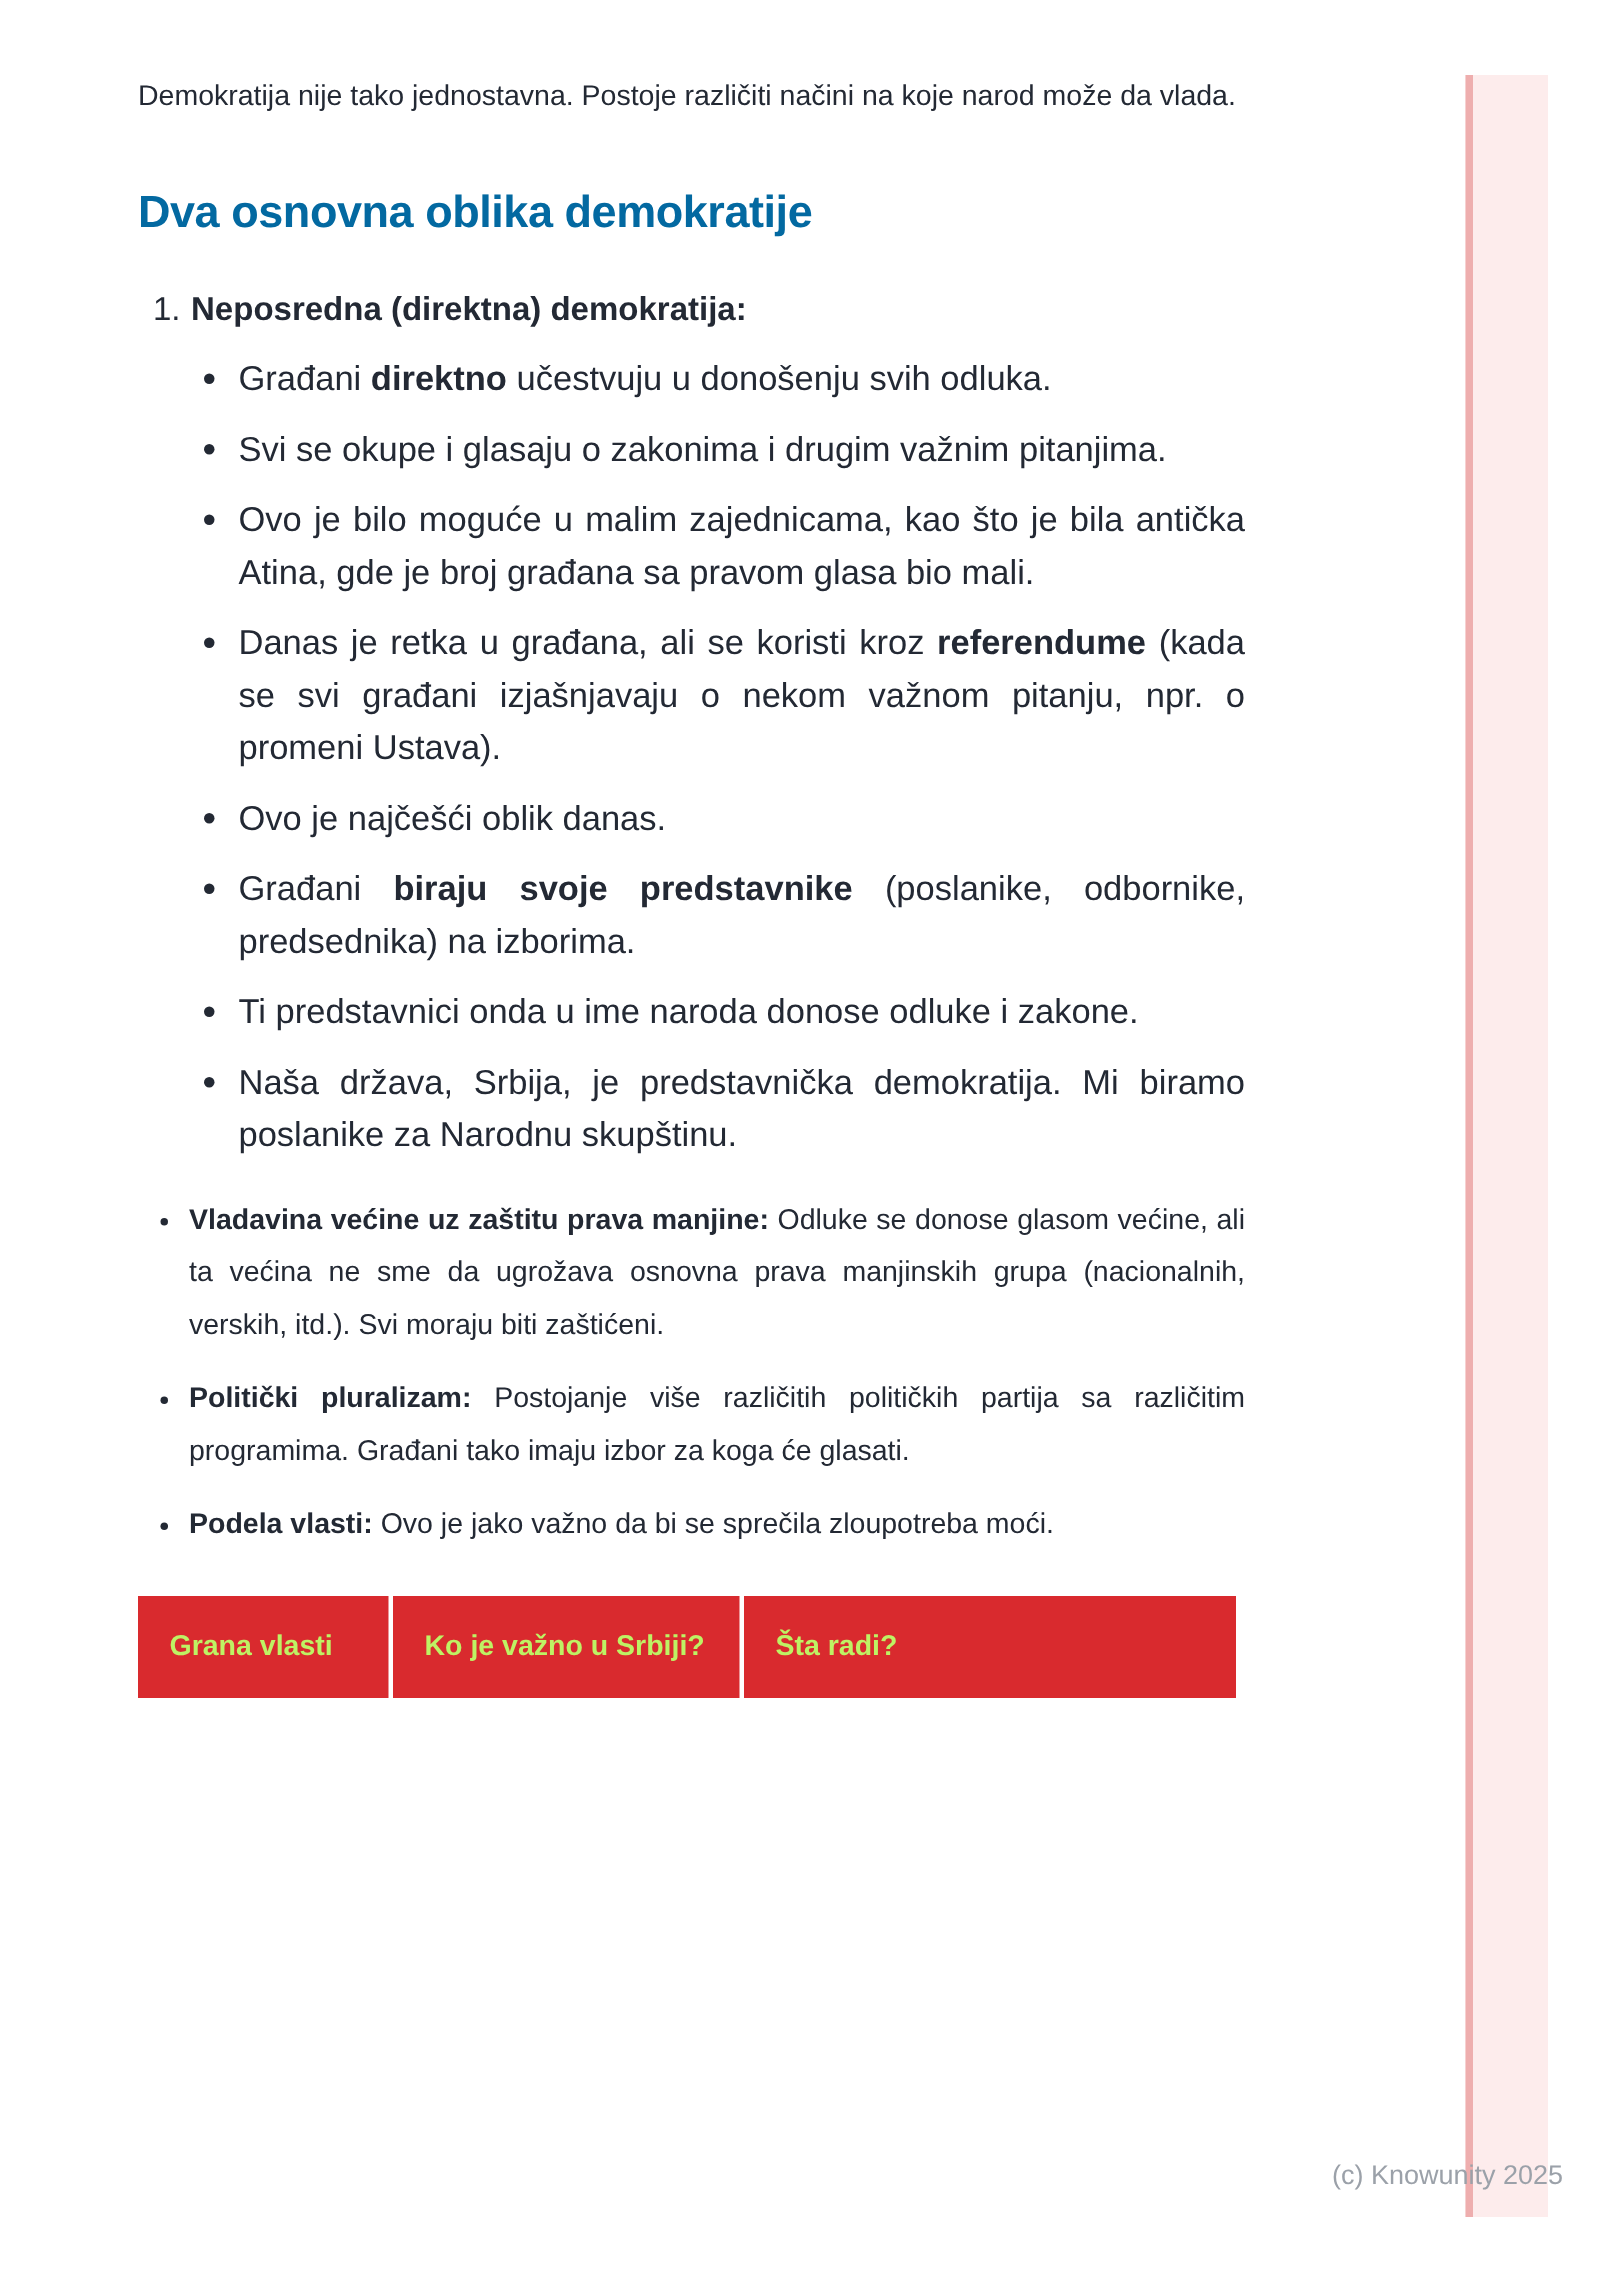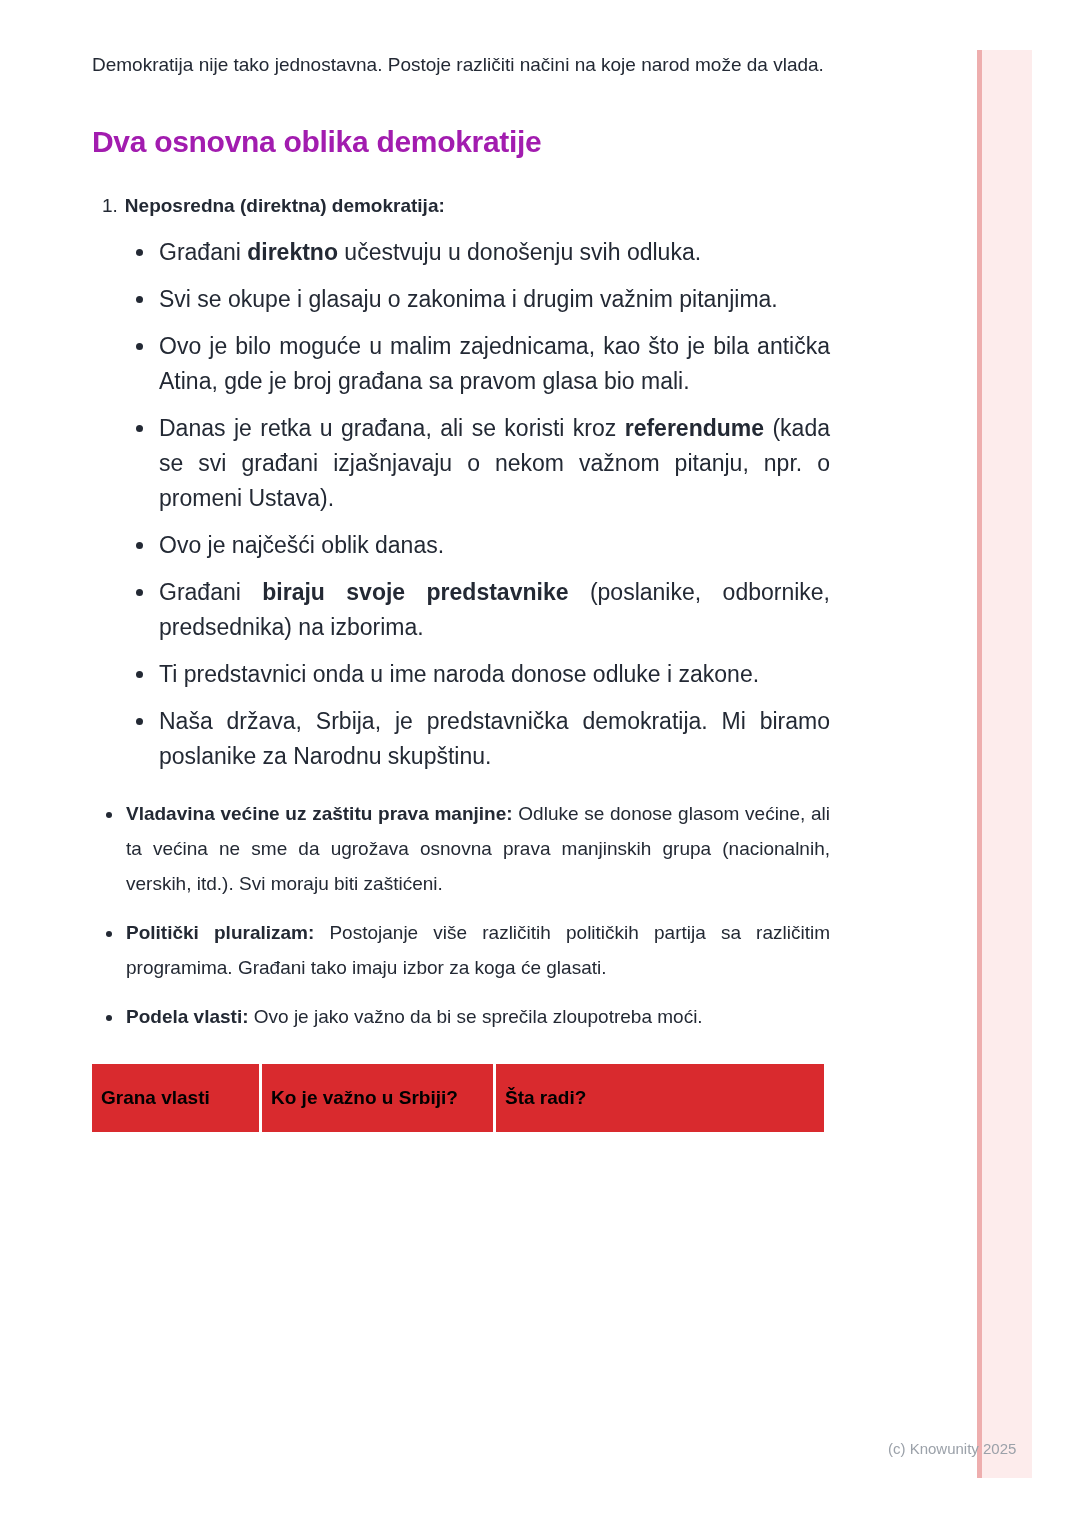--- a/index.html
+++ b/index.html
@@ -16,32 +16,32 @@
     left: 92px; top: 47px;
     width: 738px;
   }
   .intro, .section-intro {
     margin: 0;
     font-size: 19px;
     line-height: 35px;
     text-align: justify;
   }
   h2.section-title {
-    color: #a21caf;
+    color: #0369a1;
     font-size: 30px;
     line-height: 36px;
     font-weight: 700;
     margin: 42px 0 0 0;
     letter-spacing: -0.3px;
   }
   .form-item { margin: 0; }
   .form-head {
     margin: 28px 0 0 0;
     padding-left: 10px;
-    font-size: 19px;
+    font-size: 22px;
     line-height: 35px;
   }
   .form-head .num { font-weight: 400; margin-right: 7px; }
   .form-head .ttl { font-weight: 700; }
   ul.sub {
     margin: 12px 0 0 0;
     padding-left: 65px;
     list-style: disc outside;
   }
   ul.sub li {
@@ -72,24 +72,24 @@
     table-layout: fixed;
     border-collapse: separate;
     border-spacing: 0;
     font-size: 19px;
   }
   col.c1 { width: 170px; }
   col.c2 { width: 234px; }
   col.c3 { width: 328px; }
   table.gov thead th {
     background: #d92a2e;
-    color: #000000;
+    color: #bef264;
     font-weight: 700;
     text-align: left;
-    padding: 22px 9px;
+    padding: 22px 21px;
     line-height: 24px;
     border-right: 3px solid #ffffff;
     vertical-align: middle;
   }
   table.gov thead th:last-child { border-right: none; }
   table.gov tbody th, table.gov tbody td {
     background: #ffffff;
     text-align: left;
     vertical-align: middle;
     padding: 23px 22px;
@@ -106,21 +106,21 @@
     position: absolute;
     left: 977px; top: 50px;
     width: 55px; height: 1428px;
     background: #fdecec;
     border-left: 5px solid #eeaeae;
     box-sizing: border-box;
   }
   .watermark {
     position: absolute;
     left: 888px; top: 1440px;
-    font-size: 15px;
+    font-size: 18px;
     color: #9ba1a9;
     white-space: nowrap;
     z-index: 5;
   }
 </style>
 </head>
 <body>
 
 <div class="content">
 

